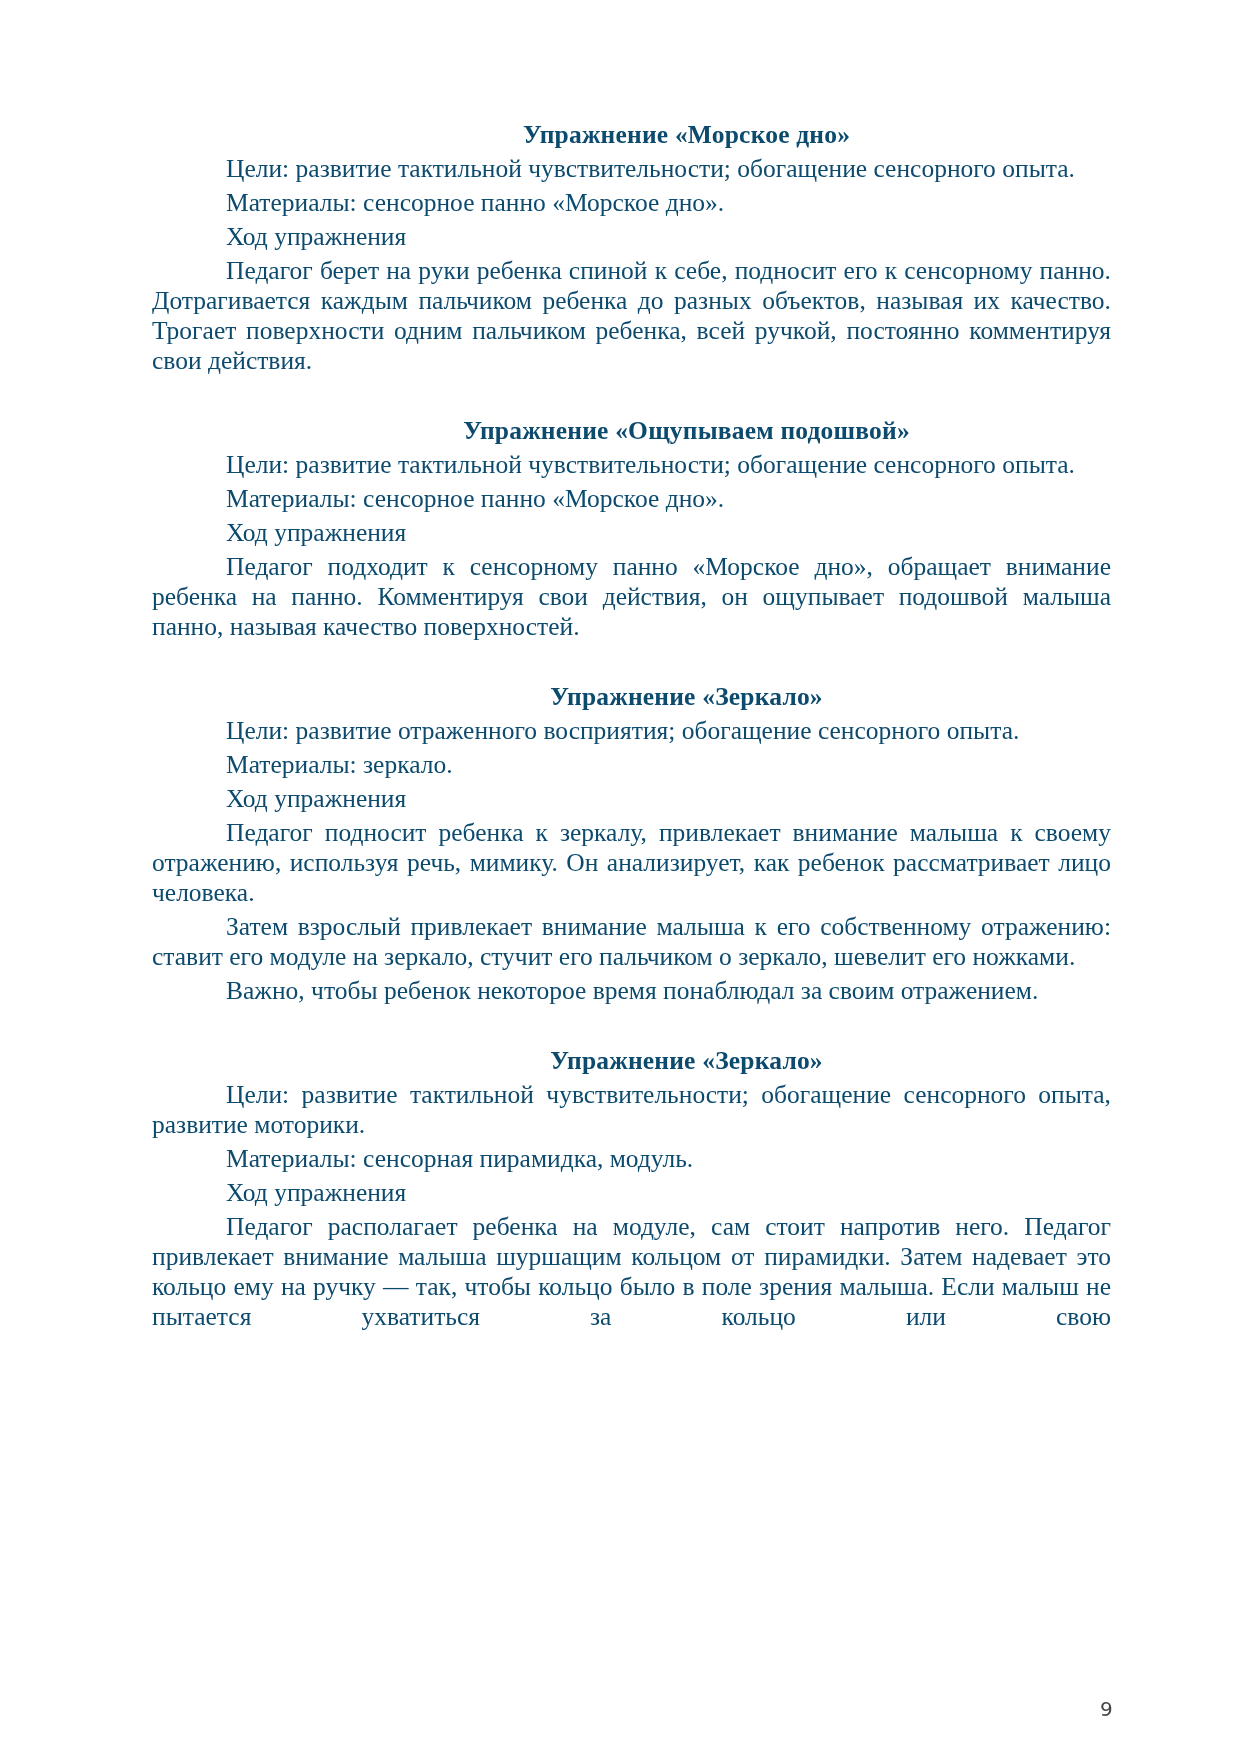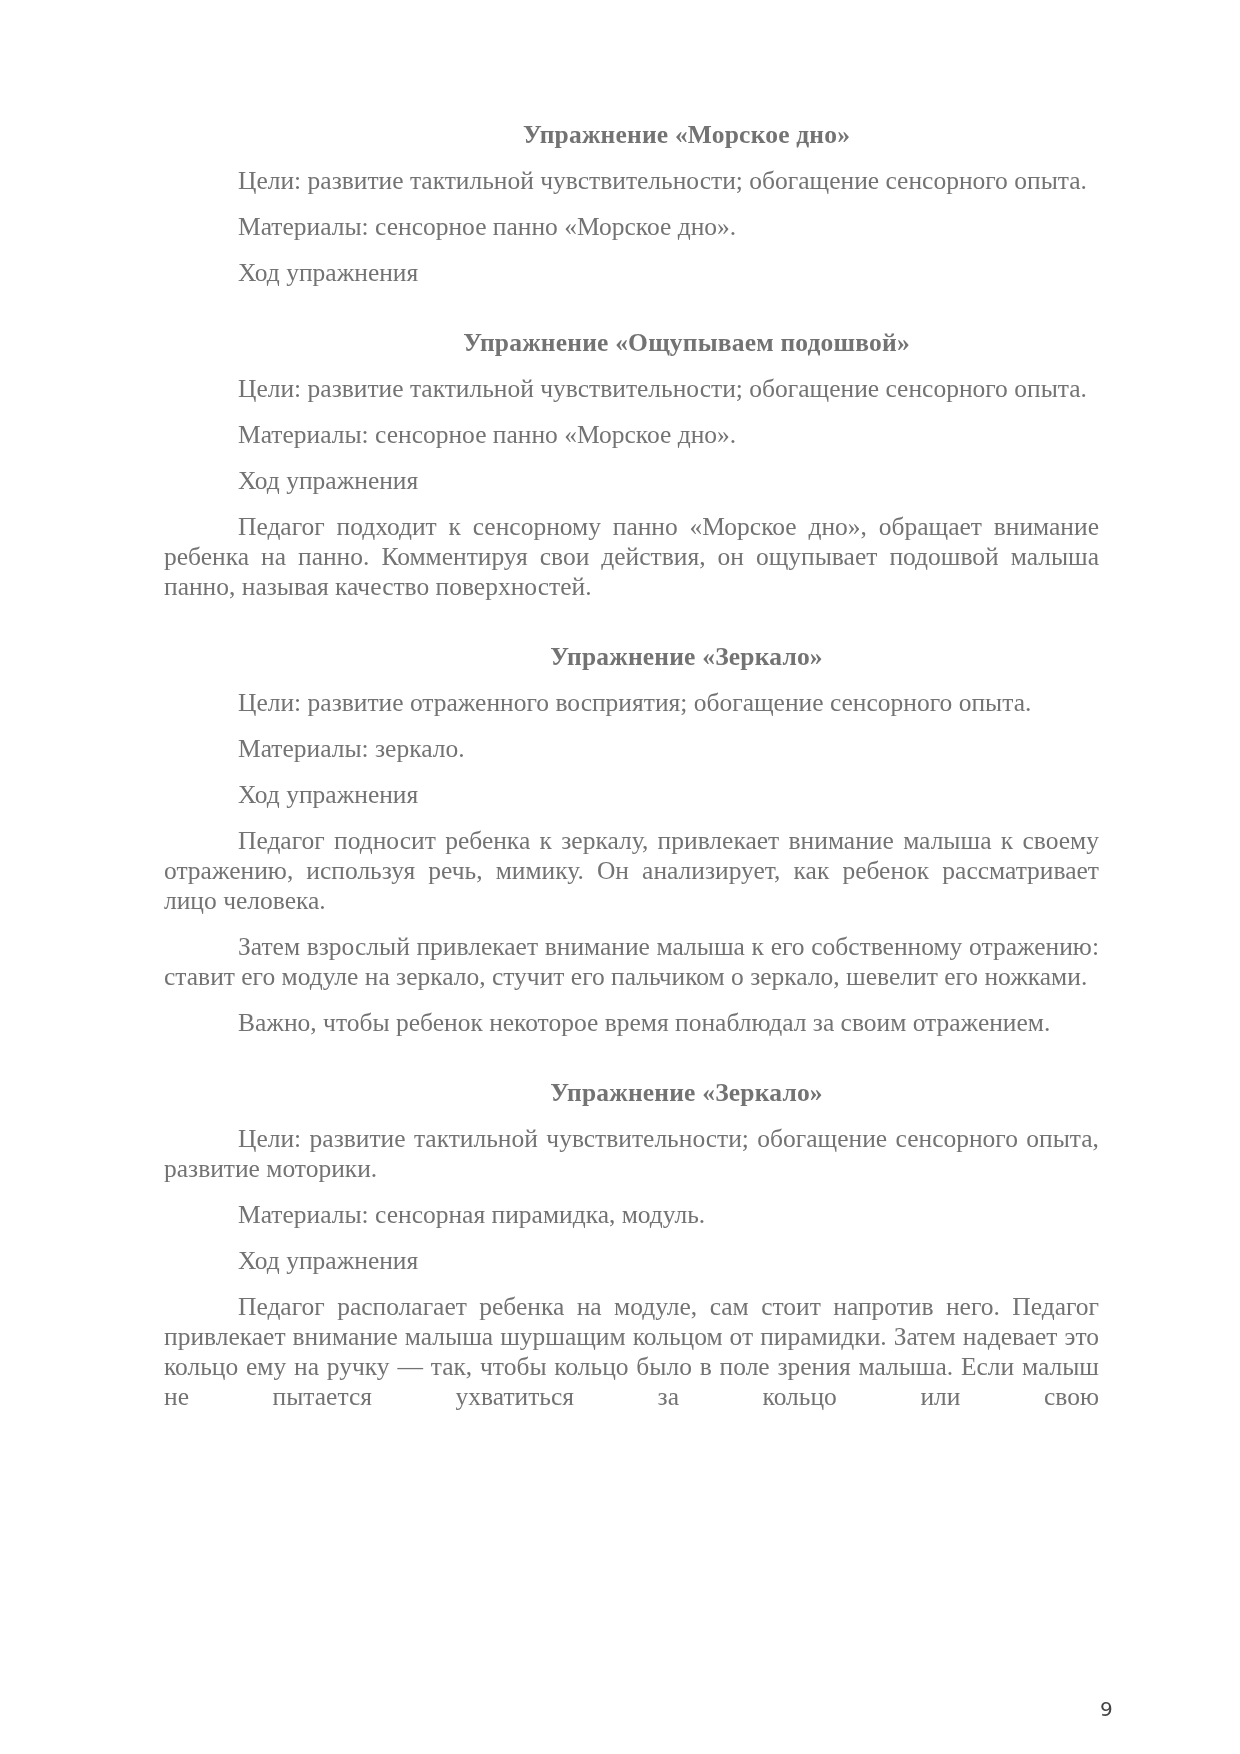--- a/index.html
+++ b/index.html
@@ -1,43 +1,44 @@
 <!DOCTYPE html>
 <html><head>
 <meta charset="utf-8">
 <style>
   html, body { margin: 0; padding: 0; background: #ffffff; }
   body { width: 1240px; height: 1754px; position: relative; overflow: hidden; }
   .page {
     position: absolute; left: 148px; top: 120px; width: 967px;
     font-family: "Liberation Serif", serif;
-    font-size: 25.5px; line-height: 30px; color: #737373;
+    font-size: 25.5px; line-height: 30px; color: #0c4a6e;
   }
   .section { margin: 0 0 40px 0; }
   .section.s2 { margin-bottom: 40px; }
   .heading {
     text-align: center; font-weight: bold; margin: 0;
     padding-left: 110px; letter-spacing: 0.2px;
   }
-  .para { margin: 16px; text-align: justify; text-indent: 74px; }
+  .para { margin: 4px; text-align: justify; text-indent: 74px; }
   .page-number {
     position: absolute; left: 1100px; top: 1697px;
     font-family: "DejaVu Sans", sans-serif; font-size: 20px; color: #444;
   }
 </style>
 </head>
 <body>
 
 <div class="page">
 
   <div class="section">
     <p class="heading">Упражнение «Морское дно»</p>
     <p class="para">Цели: развитие тактильной чувствительности; обогащение сенсорного опыта.</p>
     <p class="para">Материалы: сенсорное панно «Морское дно».</p>
     <p class="para">Ход упражнения</p>
+    <p class="para">Педагог берет на руки ребенка спиной к себе, подносит его к сенсорному панно. Дотрагивается каждым пальчиком ребенка до разных объектов, называя их качество. Трогает поверхности одним пальчиком ребенка, всей ручкой, постоянно комментируя свои действия.</p>
   </div>
 
   <div class="section s2">
     <p class="heading">Упражнение «Ощупываем подошвой»</p>
     <p class="para">Цели: развитие тактильной чувствительности; обогащение сенсорного опыта.</p>
     <p class="para">Материалы: сенсорное панно «Морское дно».</p>
     <p class="para">Ход упражнения</p>
     <p class="para">Педагог подходит к сенсорному панно «Морское дно», обращает внимание ребенка на панно. Комментируя свои действия, он ощупывает подошвой малыша панно, называя качество поверхностей.</p>
   </div>
 

